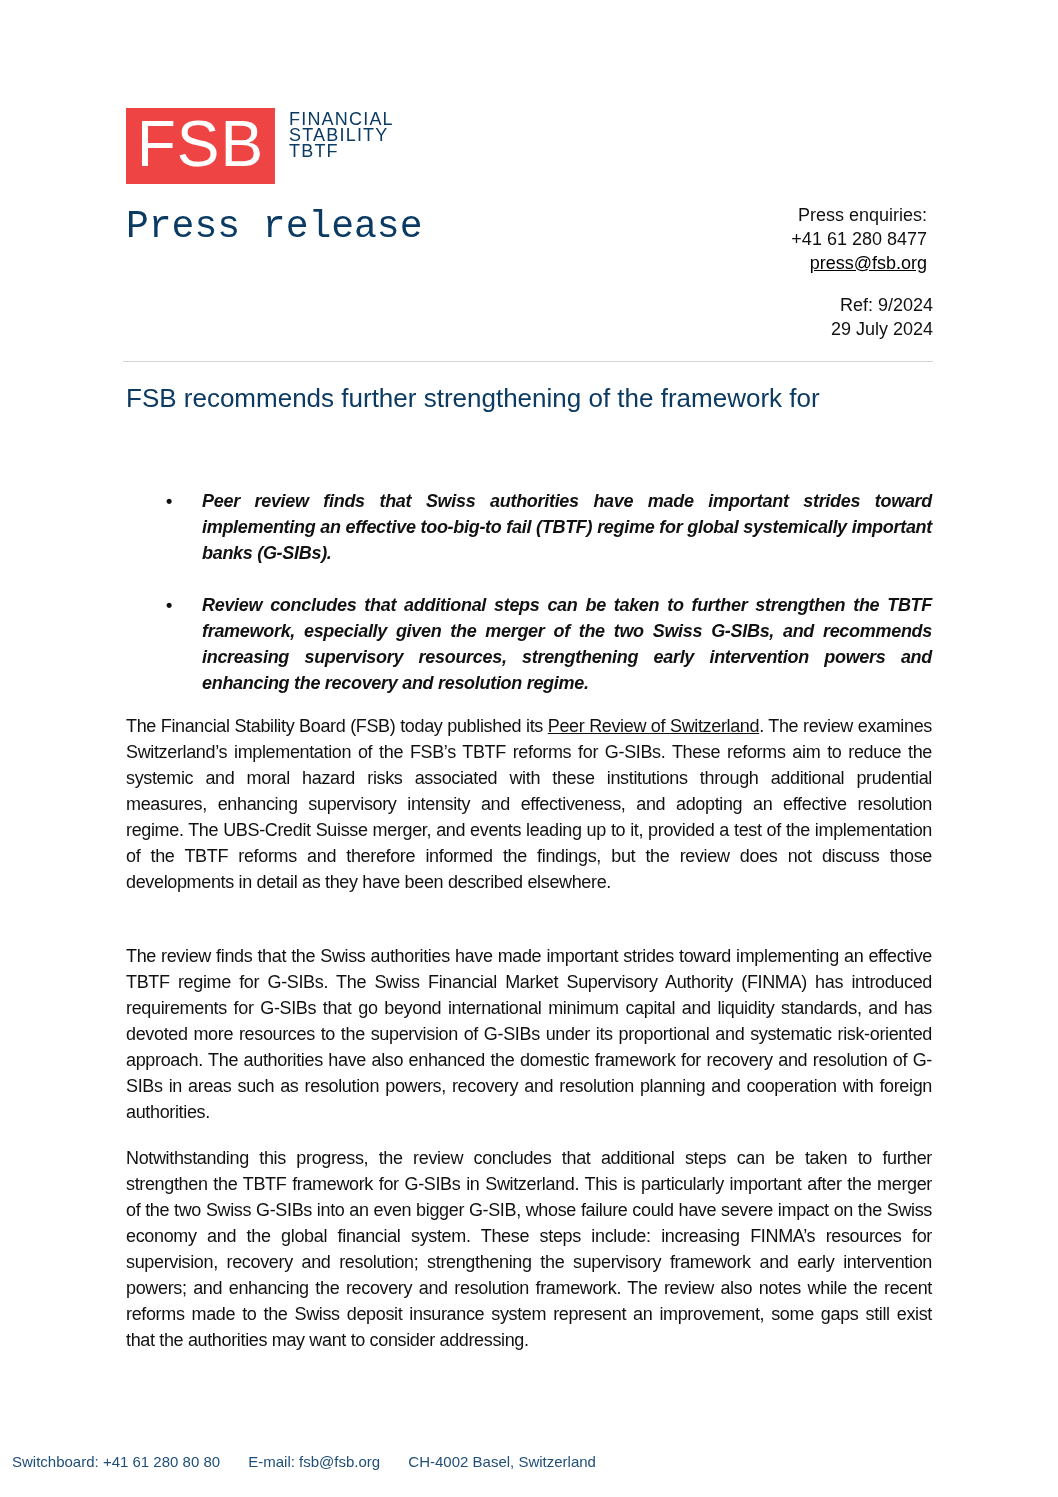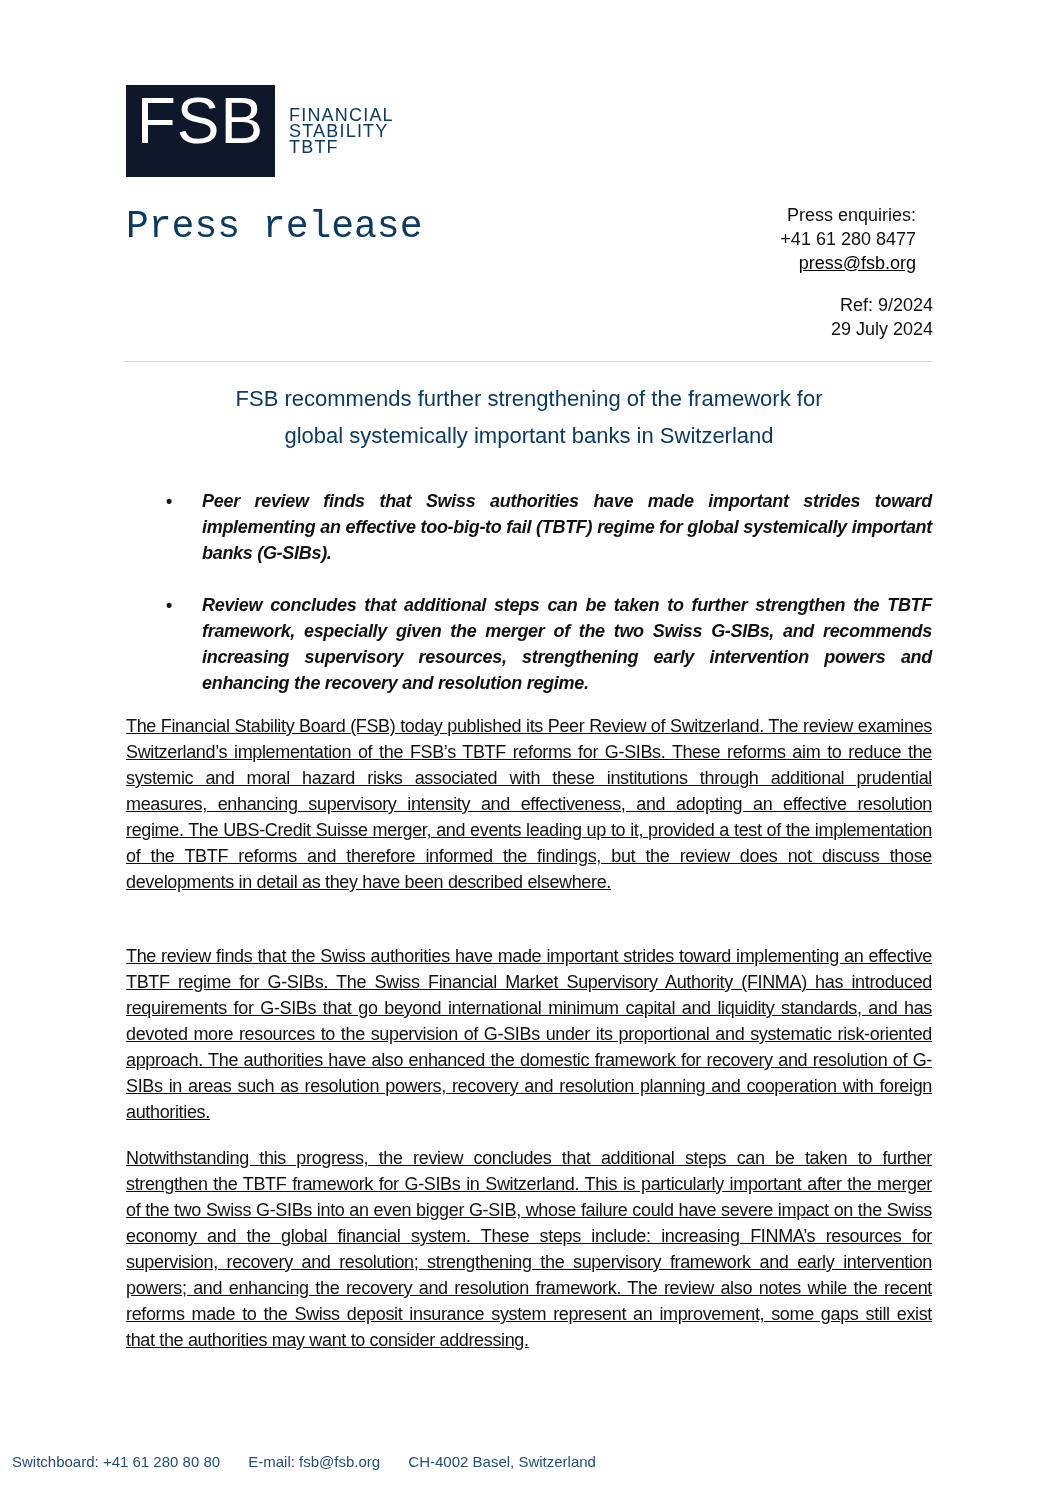--- a/index.html
+++ b/index.html
@@ -1,35 +1,35 @@
 <!DOCTYPE html>
 <html><head>
 <meta charset="utf-8">
 <style>
   html, body { margin:0; padding:0; background:#ffffff; }
   body { width:1058px; height:1497px; position:relative; overflow:hidden;
          font-family:"Liberation Sans", sans-serif; color:#111; }
   .logo { position:absolute; left:126px; top:85px; display:flex; align-items:center; }
-  .logo-box { width:149px; height:92px; background:#0f172a; color:#fff;
+  .logo-box { width:149px; height:76px; background:#ef4444; color:#fff;
               font-size:64px; letter-spacing:1px; line-height:73px; text-align:center;
-              font-family:"Liberation Sans", sans-serif; }
+              font-family:"Liberation Sans", sans-serif;margin-top:23px; }
   .logo-text { margin-left:14px; color:#0b3a62; font-size:18px; line-height:16px; letter-spacing:1.2px; }
   .press-title { position:absolute; left:126px; top:205px; font-size:38px; color:#0b3a62;font-family:Liberation Mono, monospace; }
-  .contact { position:absolute; right:142px; top:203px; text-align:right; font-size:18px; line-height:24px; color:#111; }
+  .contact { position:absolute; right:131px; top:203px; text-align:right; font-size:18px; line-height:24px; color:#111; }
   .contact a { color:#000000; text-decoration:underline; }
   .ref { position:absolute; right:125px; top:293px; text-align:right; font-size:18px; line-height:24px; }
   .rule { position:absolute; left:123px; top:361px; width:810px; height:1px; background:#d4d4d4; }
-  .headline { position:absolute; left:126px; width:806px; top:380px; text-align:center;
-              font-size:22px; line-height:37px; color:#0b3a62; }
+  .headline { position:absolute; left:126px; width:806px; top:380px; 
+              font-size:26px; line-height:37px; color:#0b3a62; }
   .bullets { position:absolute; left:126px; top:488px; width:806px; margin:0; padding:0; list-style:none; }
   .bullets li { position:relative; padding-left:76px; font-style:italic; font-weight:bold;
                 font-size:18px; line-height:26px; text-align:justify; margin-bottom:26px; letter-spacing:-0.3px; }
   .bullets li .dot { position:absolute; left:40px; top:0; font-style:normal; }
   .body { position:absolute; left:126px; width:806px; font-size:18px; line-height:26px;
-          text-align:justify; letter-spacing:-0.35px; margin:0;text-decoration:underline; }
+          text-align:justify; letter-spacing:-0.35px; margin:0; }
   .body a { color:#111; text-decoration:underline; }
   .footer { position:absolute; left:0; width:1058px; top:1453px; 
             font-size:15px; color:#1f4e79; }
   .footer span { margin:0 12px; }
 </style>
 </head>
 <body>
 
 <div class="logo">
   <div class="logo-box">FSB</div>
@@ -50,21 +50,20 @@
 
 <div class="ref">
   <div>Ref: 9/2024</div>
   <div>29 July 2024</div>
 </div>
 
 <div class="rule"></div>
 
 <div class="headline">
   <div>FSB recommends further strengthening of the framework for</div>
-  <div>global systemically important banks in Switzerland</div>
 </div>
 
 <ul class="bullets">
   <li>
     <span class="dot">•</span>
     <span>Peer review finds that Swiss authorities have made important strides toward implementing an effective too-big-to fail (TBTF) regime for global systemically important banks (G-SIBs).</span>
   </li>
   <li>
     <span class="dot">•</span>
     <span>Review concludes that additional steps can be taken to further strengthen the TBTF framework, especially given the merger of the two Swiss G-SIBs, and recommends increasing supervisory resources, strengthening early intervention powers and enhancing the recovery and resolution regime.</span>

